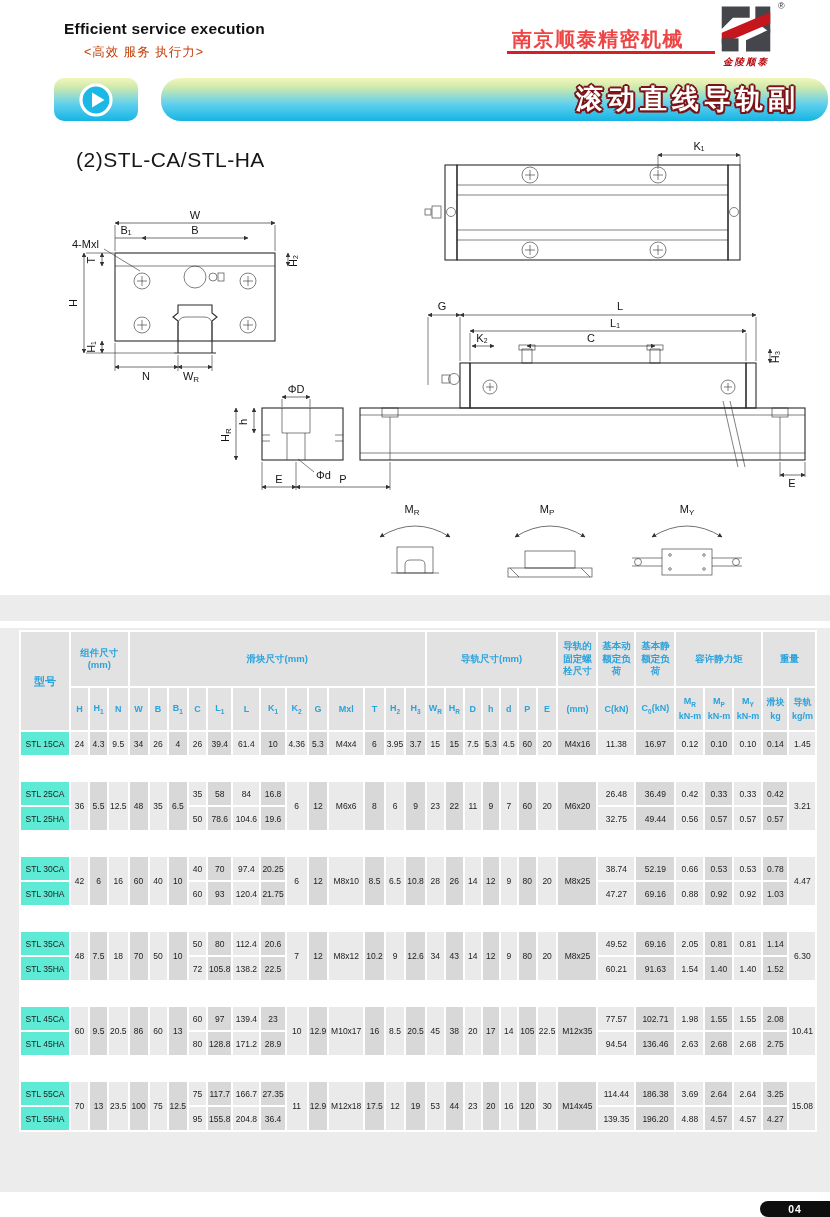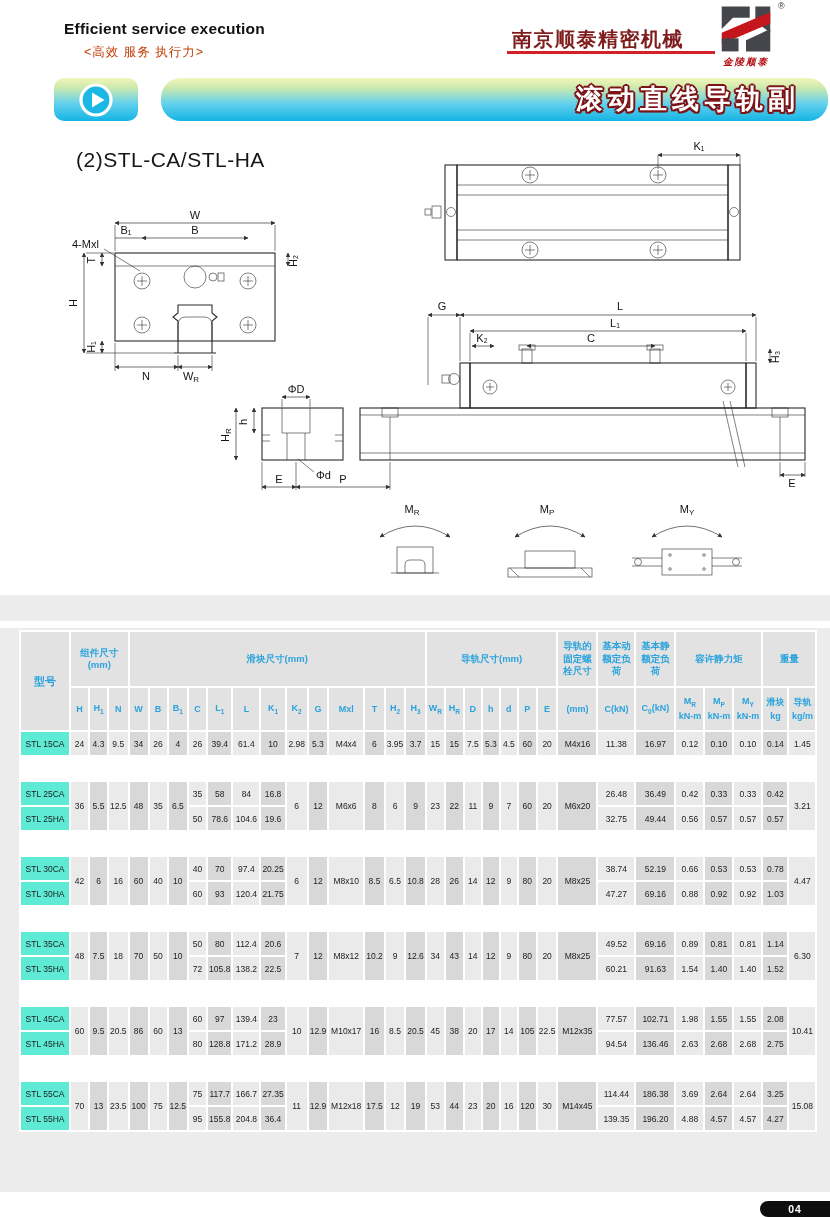--- a/index.html
+++ b/index.html
@@ -1,21 +1,21 @@
 <!DOCTYPE html>
 <html><head>
 <meta charset="utf-8">
 <style>
   html,body{margin:0;padding:0;background:#888;}
   .page{position:relative;width:830px;height:1217px;background:#fff;margin:0 auto;
         font-family:"Liberation Sans","DejaVu Sans",sans-serif;overflow:hidden;}
   
   .tagline-en{position:absolute;left:64px;top:20px;font-size:15.5px;font-weight:bold;color:#111;letter-spacing:.2px;}
   .tagline-cn{position:absolute;left:84px;top:44px;font-size:12.5px;color:#c2410c;letter-spacing:1px;}
-  .company-name{position:absolute;left:512px;top:26px;font-size:20px;font-weight:bold;color:#7f1d1d;letter-spacing:1.5px;}
+  .company-name{position:absolute;left:512px;top:26px;font-size:20px;font-weight:bold;color:#ef4444;letter-spacing:1.5px;}
   .company-underline{position:absolute;left:507px;top:51px;width:208px;height:3px;background:#d42127;}
   .logo{position:absolute;left:718px;top:4px;width:56px;height:50px;}
   .registered{position:absolute;left:778px;top:1px;font-size:9px;color:#333;}
   .logo-caption{position:absolute;left:712px;top:56px;width:68px;text-align:center;font-size:9.5px;font-weight:bold;
                 color:#b50f14;letter-spacing:2px;font-family:"Liberation Serif","DejaVu Serif",serif;font-style:italic;}
   
   .grad{background:linear-gradient(180deg,#f3f6ba 0%,#cde9ad 22%,#62d0ee 60%,#14b4e4 100%);}
   .play-pill{position:absolute;left:54px;top:78px;width:84px;height:43px;border-radius:10px;}
   .play-pill svg{position:absolute;left:24px;top:4px;}
   .banner{position:absolute;left:161px;top:78px;width:667px;height:43px;border-radius:20px;}
@@ -452,21 +452,21 @@
             <td class="c-a">24</td>
             <td class="c-b">4.3</td>
             <td class="c-a">9.5</td>
             <td class="c-b">34</td>
             <td class="c-a">26</td>
             <td class="c-b">4</td>
             <td class="c-a">26</td>
             <td class="c-b">39.4</td>
             <td class="c-a">61.4</td>
             <td class="c-b">10</td>
-            <td class="c-a">2.98</td>
+            <td class="c-a">4.36</td>
             <td class="c-b">5.3</td>
             <td class="c-a">M4x4</td>
             <td class="c-b">6</td>
             <td class="c-a">3.95</td>
             <td class="c-b">3.7</td>
             <td class="c-a">15</td>
             <td class="c-b">15</td>
             <td class="c-a">7.5</td>
             <td class="c-b">5.3</td>
             <td class="c-a">4.5</td>
@@ -605,21 +605,21 @@
             <td class="c-a" rowspan="2">34</td>
             <td class="c-b" rowspan="2">43</td>
             <td class="c-a" rowspan="2">14</td>
             <td class="c-b" rowspan="2">12</td>
             <td class="c-a" rowspan="2">9</td>
             <td class="c-b" rowspan="2">80</td>
             <td class="c-a" rowspan="2">20</td>
             <td class="c-b" rowspan="2">M8x25</td>
             <td class="c-a">49.52</td>
             <td class="c-b">69.16</td>
-            <td class="c-a">0.89</td>
+            <td class="c-a">2.05</td>
             <td class="c-b">0.81</td>
             <td class="c-a">0.81</td>
             <td class="c-b">1.14</td>
             <td class="c-a" rowspan="2">6.30</td>
           </tr>
           <tr>
             <td class="c-model">STL 35HA</td>
             <td class="c-a">72</td>
             <td class="c-b">105.8</td>
             <td class="c-a">138.2</td>

